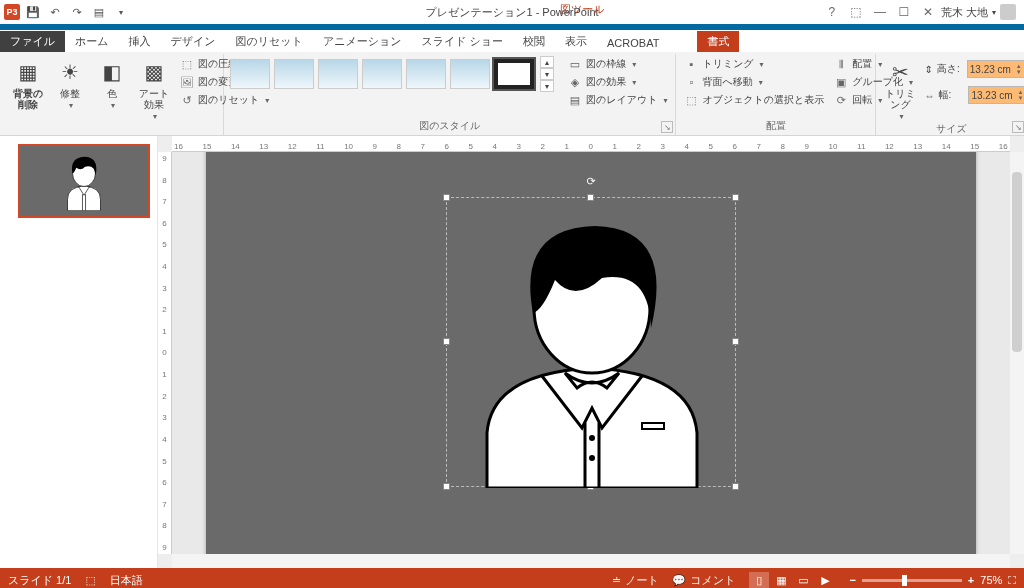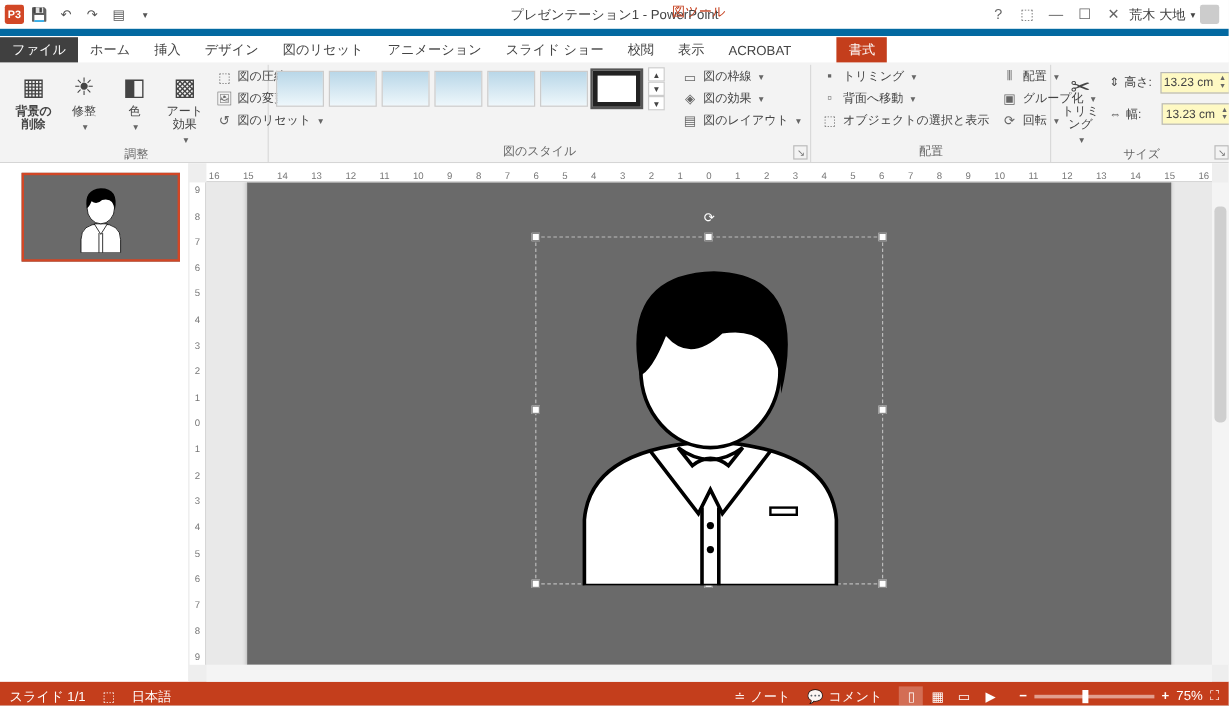--- a/index.html
+++ b/index.html
@@ -37,21 +37,21 @@
 
   
   .gallery{display:flex;align-items:center;gap:4px;}
   .thumb{width:40px;height:30px;border:1px solid #ccc;background:linear-gradient(#b9d7e8,#eef7fb);cursor:pointer;position:relative;}
   .thumb.sel{outline:2px solid #555;}
   .gallery-nav{display:flex;flex-direction:column;margin-left:2px;}
   .gallery-nav div{width:14px;height:12px;border:1px solid #ccc;display:flex;align-items:center;justify-content:center;font-size:8px;cursor:pointer;background:#fff;}
 
   .size-row{display:flex;align-items:center;gap:4px;margin-bottom:2px;}
   .size-row .lbl2{font-size:10px;width:26px;}
-  .size-field{width:58px;height:18px;border:1px solid #b8b8b8;background:#fef9c3;display:flex;align-items:center;justify-content:space-between;padding:0 2px;font-size:10px;}
+  .size-field{width:58px;height:18px;border:1px solid #b8b8b8;background:#fdba74;display:flex;align-items:center;justify-content:space-between;padding:0 2px;font-size:10px;}
   .spin{display:flex;flex-direction:column;}
   .spin div{font-size:6px;line-height:6px;color:#666;cursor:pointer;}
   .dialog-launch{position:absolute;bottom:2px;right:2px;width:12px;height:12px;border:1px solid #bbb;font-size:8px;display:flex;align-items:center;justify-content:center;color:#777;cursor:pointer;}
 
   
   .workarea{display:flex;height:432px;background:#fff;}
   .thumbs-panel{width:158px;background:#fff;border-right:1px solid #e5e5e5;padding:8px 6px;}
   .slide-thumb{border:2px solid #d24726;width:132px;height:74px;background:#6a6a6a;position:relative;margin-left:12px;}
   .thumb-no{position:absolute;left:-12px;top:0;font-size:11px;color:#c43e1c;}
   .thumb-figure{position:absolute;left:50%;top:50%;transform:translate(-50%,-50%) scale(0.22);}
@@ -161,21 +161,20 @@
         <div class="mini-btn">
             <span class="mic">🖼</span>
             <span>図の変更</span>
           </div>
         <div class="mini-btn dd">
             <span class="mic">↺</span>
             <span>図のリセット</span>
           </div>
       </div>
     </div>
-    <div class="group-label">調整</div>
   </div>
 
   <div class="group" style="flex:1;">
     <div class="group-content">
       <div class="gallery">
         <div class="thumb"></div>
         <div class="thumb"></div>
         <div class="thumb"></div>
         <div class="thumb"></div>
         <div class="thumb"></div>

